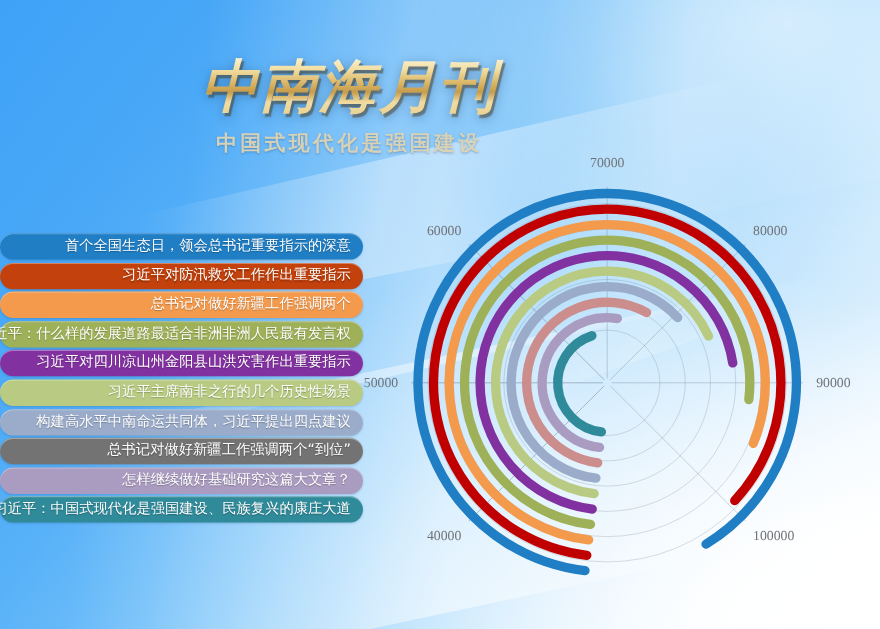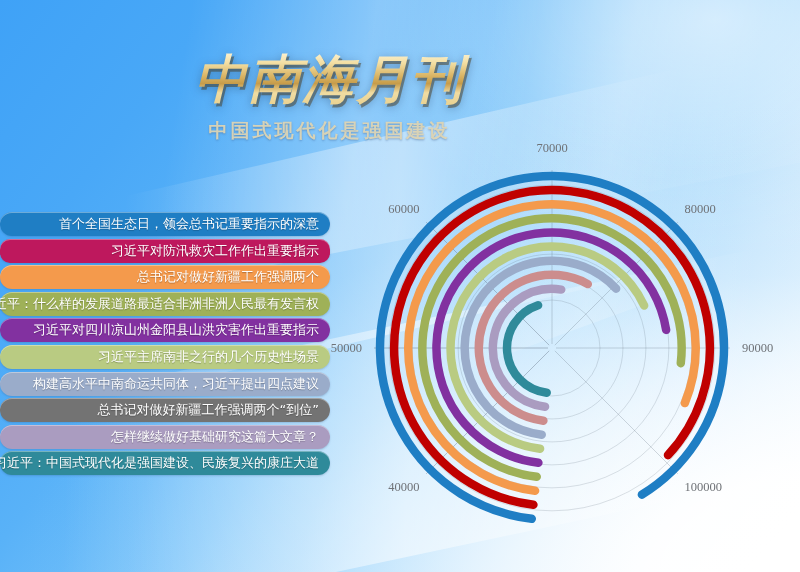--- a/index.html
+++ b/index.html
@@ -37,21 +37,21 @@
     left:30%;top:-8%;width:90%;height:62%;
     background:linear-gradient(120deg, rgba(255,255,255,0) 34%, rgba(255,255,255,0.22) 52%, rgba(255,255,255,0) 68%);
     transform:rotate(-20deg);
   }
   .glow-tr{
     position:absolute;right:-8%;top:-14%;width:62%;height:58%;
     background:radial-gradient(ellipse at 70% 30%, rgba(255,255,255,0.55) 0%, rgba(255,255,255,0.18) 44%, rgba(255,255,255,0) 72%);
   }
 
   
-  .header{position:absolute;left:12px;top:0;width:635px;height:150px;}
+  .header{position:absolute;left:0;top:0;width:635px;height:150px;}
   .title-main{
     position:absolute;left:0;right:0;top:50px;text-align:center;
     font-size:52px;line-height:58px;font-weight:bold;font-style:italic;
     letter-spacing:2px;
     font-family:"DejaVu Sans","Liberation Sans",sans-serif;
     background:linear-gradient(180deg,#fdf6dd 0%,#f3dfa4 22%,#d8b261 46%,#c79c4a 58%,#f0dca2 74%,#e8cf8d 100%);
     -webkit-background-clip:text;background-clip:text;color:transparent;
     -webkit-text-fill-color:transparent;
     filter:drop-shadow(2px 3px 0 rgba(70,48,10,.45)) drop-shadow(0 2px 5px rgba(20,50,90,.35));
   }
@@ -100,21 +100,21 @@
 
   <div class="header">
     <div class="title-main">中南海月刊</div>
     <div class="title-sub">中国式现代化是强国建设</div>
   </div>
 
   <div class="legend" id="legend">
       <div class="pill" style="background: rgb(31, 126, 196);">
         <span>首个全国生态日，领会总书记重要指示的深意</span>
       </div>
-      <div class="pill" style="background: #be185d; border-radius: 10px;">
+      <div class="pill" style="background: #c2410c;">
         <span>习近平对防汛救灾工作作出重要指示</span>
       </div>
       <div class="pill" style="background: rgb(244, 154, 76);">
         <span>总书记对做好新疆工作强调两个</span>
       </div>
       <div class="pill" style="background: rgb(159, 177, 88);">
         <span>习近平：什么样的发展道路最适合非洲非洲人民最有发言权</span>
       </div>
       <div class="pill" style="background: rgb(130, 49, 160);">
         <span>习近平对四川凉山州金阳县山洪灾害作出重要指示</span>

